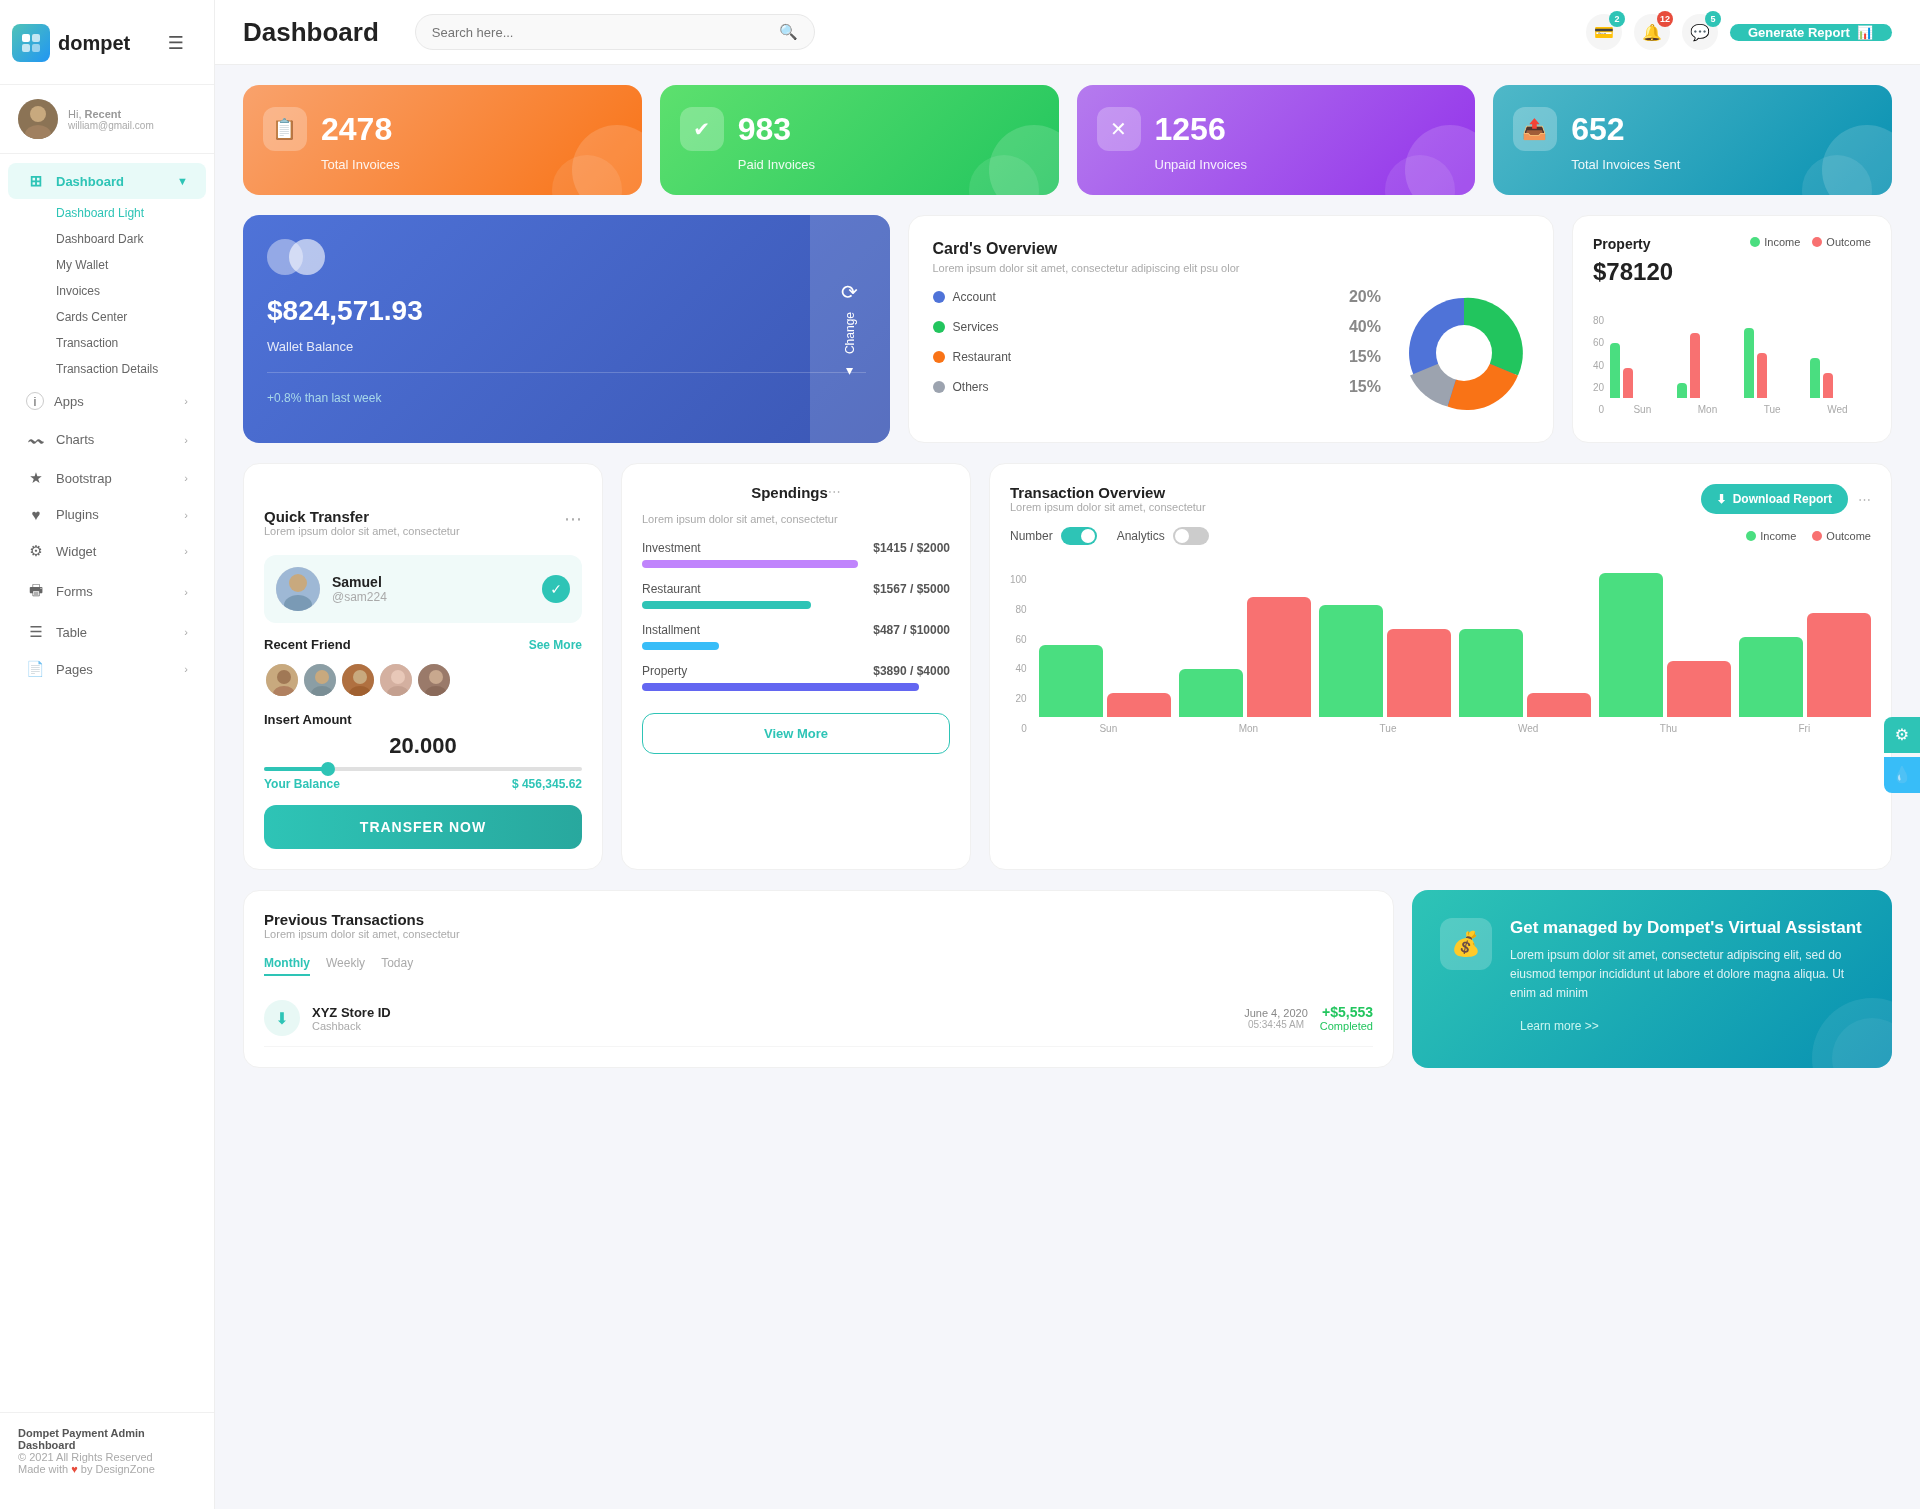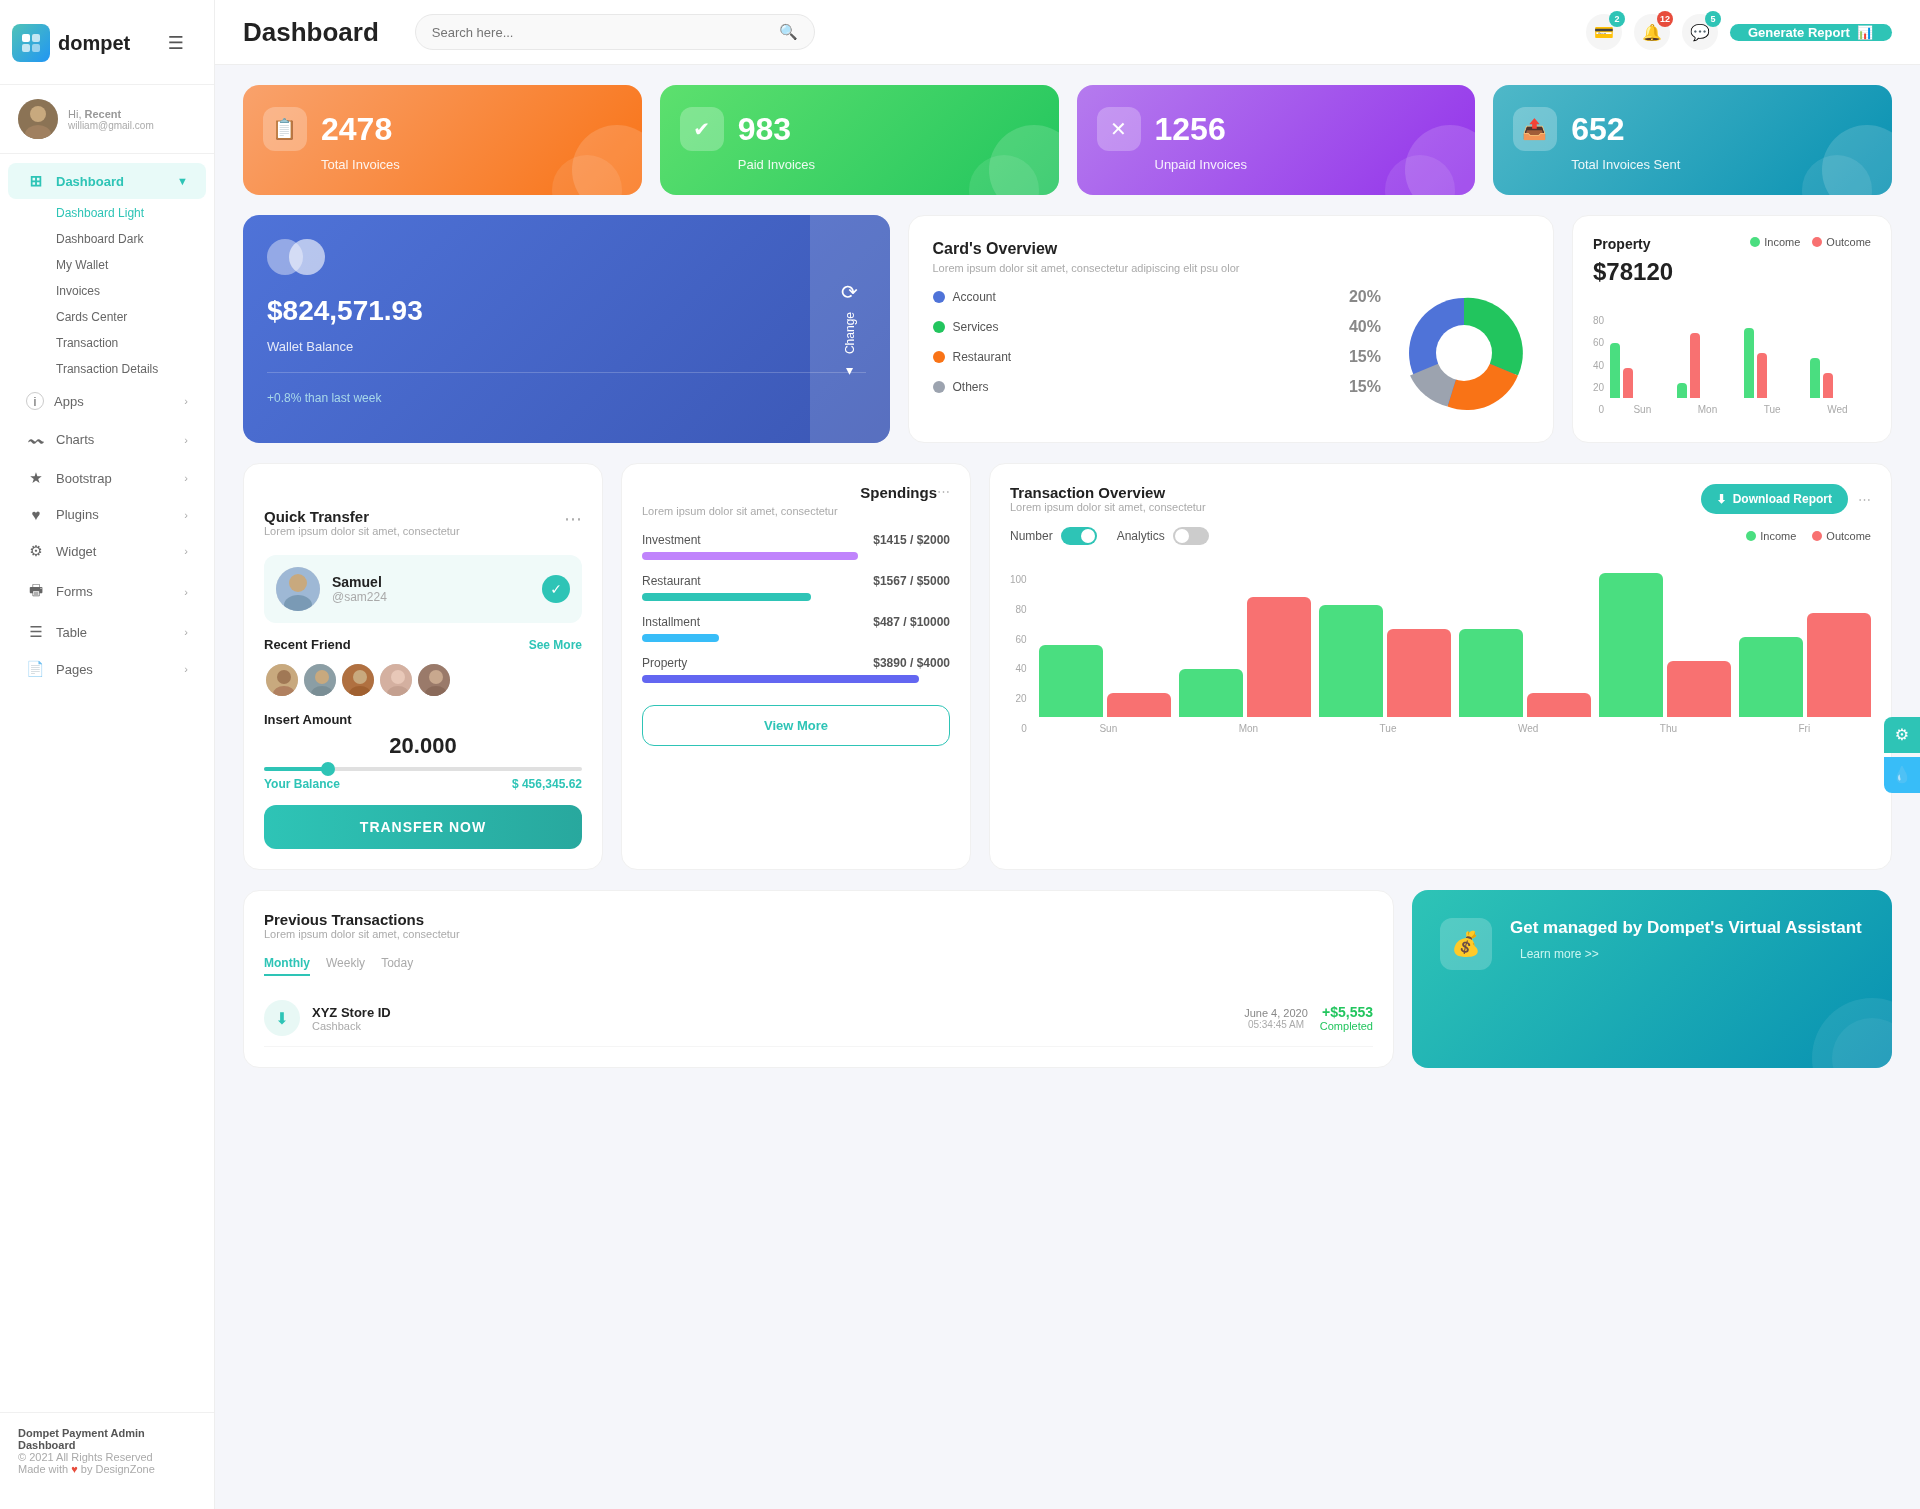--- a/index.html
+++ b/index.html
@@ -199,21 +199,21 @@
     .qt-insert { font-weight: 700; color: #222; font-size: 13px; margin-bottom: 6px; }
     .qt-amount { font-size: 22px; font-weight: 700; color: #222; text-align: center; margin-bottom: 8px; }
     .slider-bar { width: 100%; height: 4px; background: #e0e0e0; border-radius: 2px; position: relative; margin-bottom: 6px; }
     .slider-fill { width: 20%; height: 4px; background: #2ec4b6; border-radius: 2px; }
     .slider-thumb { width: 14px; height: 14px; background: #2ec4b6; border-radius: 50%; position: absolute; top: -5px; left: calc(20% - 7px); }
     .qt-balance { display: flex; justify-content: space-between; font-size: 12px; color: #2ec4b6; font-weight: 600; margin-bottom: 14px; }
     .transfer-btn { width: 100%; background: linear-gradient(90deg, #2ec4b6, #28a89e); color: #fff; border: none; border-radius: 12px; padding: 14px; font-size: 14px; font-weight: 700; cursor: pointer; letter-spacing: 1px; }
 
     
     .sp-card { background: #fff; border-radius: 16px; padding: 20px; border: 1px solid #f0f0f0; }
-    .sp-header { display: flex; justify-content: flex-end; margin-bottom: 4px; }
+    .sp-header { display: flex; justify-content: center; margin-bottom: 12px; }
     .sp-title { font-size: 15px; font-weight: 700; color: #222; }
     .sp-desc { font-size: 11px; color: #aaa; margin-bottom: 16px; }
     .sp-item { margin-bottom: 14px; }
     .sp-item-header { display: flex; justify-content: space-between; font-size: 12px; color: #555; margin-bottom: 5px; }
     .sp-amount { font-weight: 700; }
     .sp-bar { height: 8px; border-radius: 4px; margin-bottom: 2px; }
     .view-more-btn { width: 100%; border: 1px solid #2ec4b6; background: #fff; color: #2ec4b6; border-radius: 12px; padding: 12px; font-size: 13px; font-weight: 600; cursor: pointer; margin-top: 8px; }
 
     
     .to-card { background: #fff; border-radius: 16px; padding: 20px; border: 1px solid #f0f0f0; }
@@ -793,20 +793,21 @@
             <div class="tx-amount">+$5,553</div>
             <div class="tx-status">Completed</div>
           </div>
         </div>
       </div>
 
       <div class="va-card">
         <div class="va-icon">💰</div>
         <div class="va-content">
           <div class="va-title">Get managed by Dompet's Virtual Assistant</div>
+          <div class="va-desc">Lorem ipsum dolor sit amet, consectetur adipiscing elit, sed do eiusmod tempor incididunt ut labore et dolore magna aliqua. Ut enim ad minim</div>
           <span class="va-link">Learn more &gt;&gt;</span>
         </div>
         <svg class="va-circles" width="120" height="120" viewBox="0 0 120 120">
           <circle cx="80" cy="80" r="60" fill="rgba(255,255,255,0.08)"></circle>
           <circle cx="80" cy="80" r="40" fill="rgba(255,255,255,0.06)"></circle>
         </svg>
       </div>
     </div>
 
   </div>

